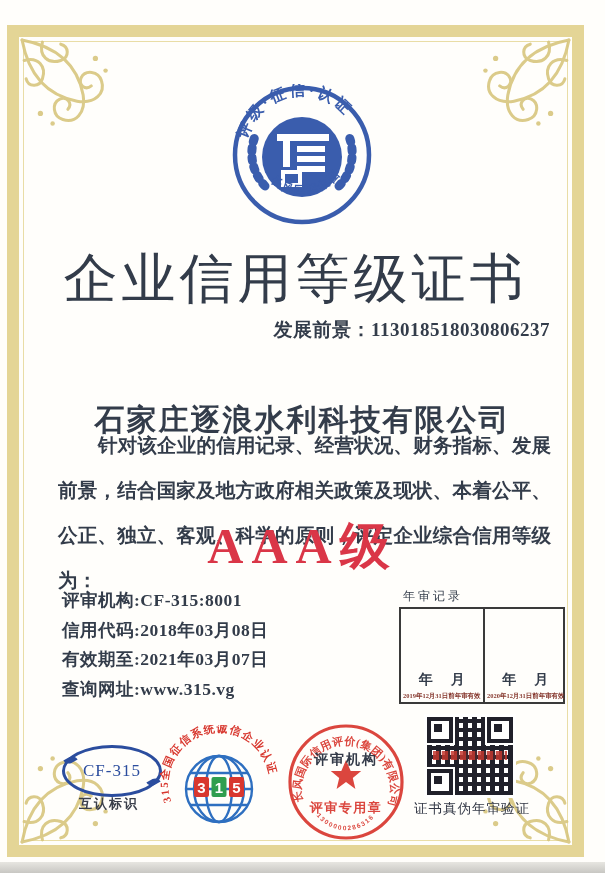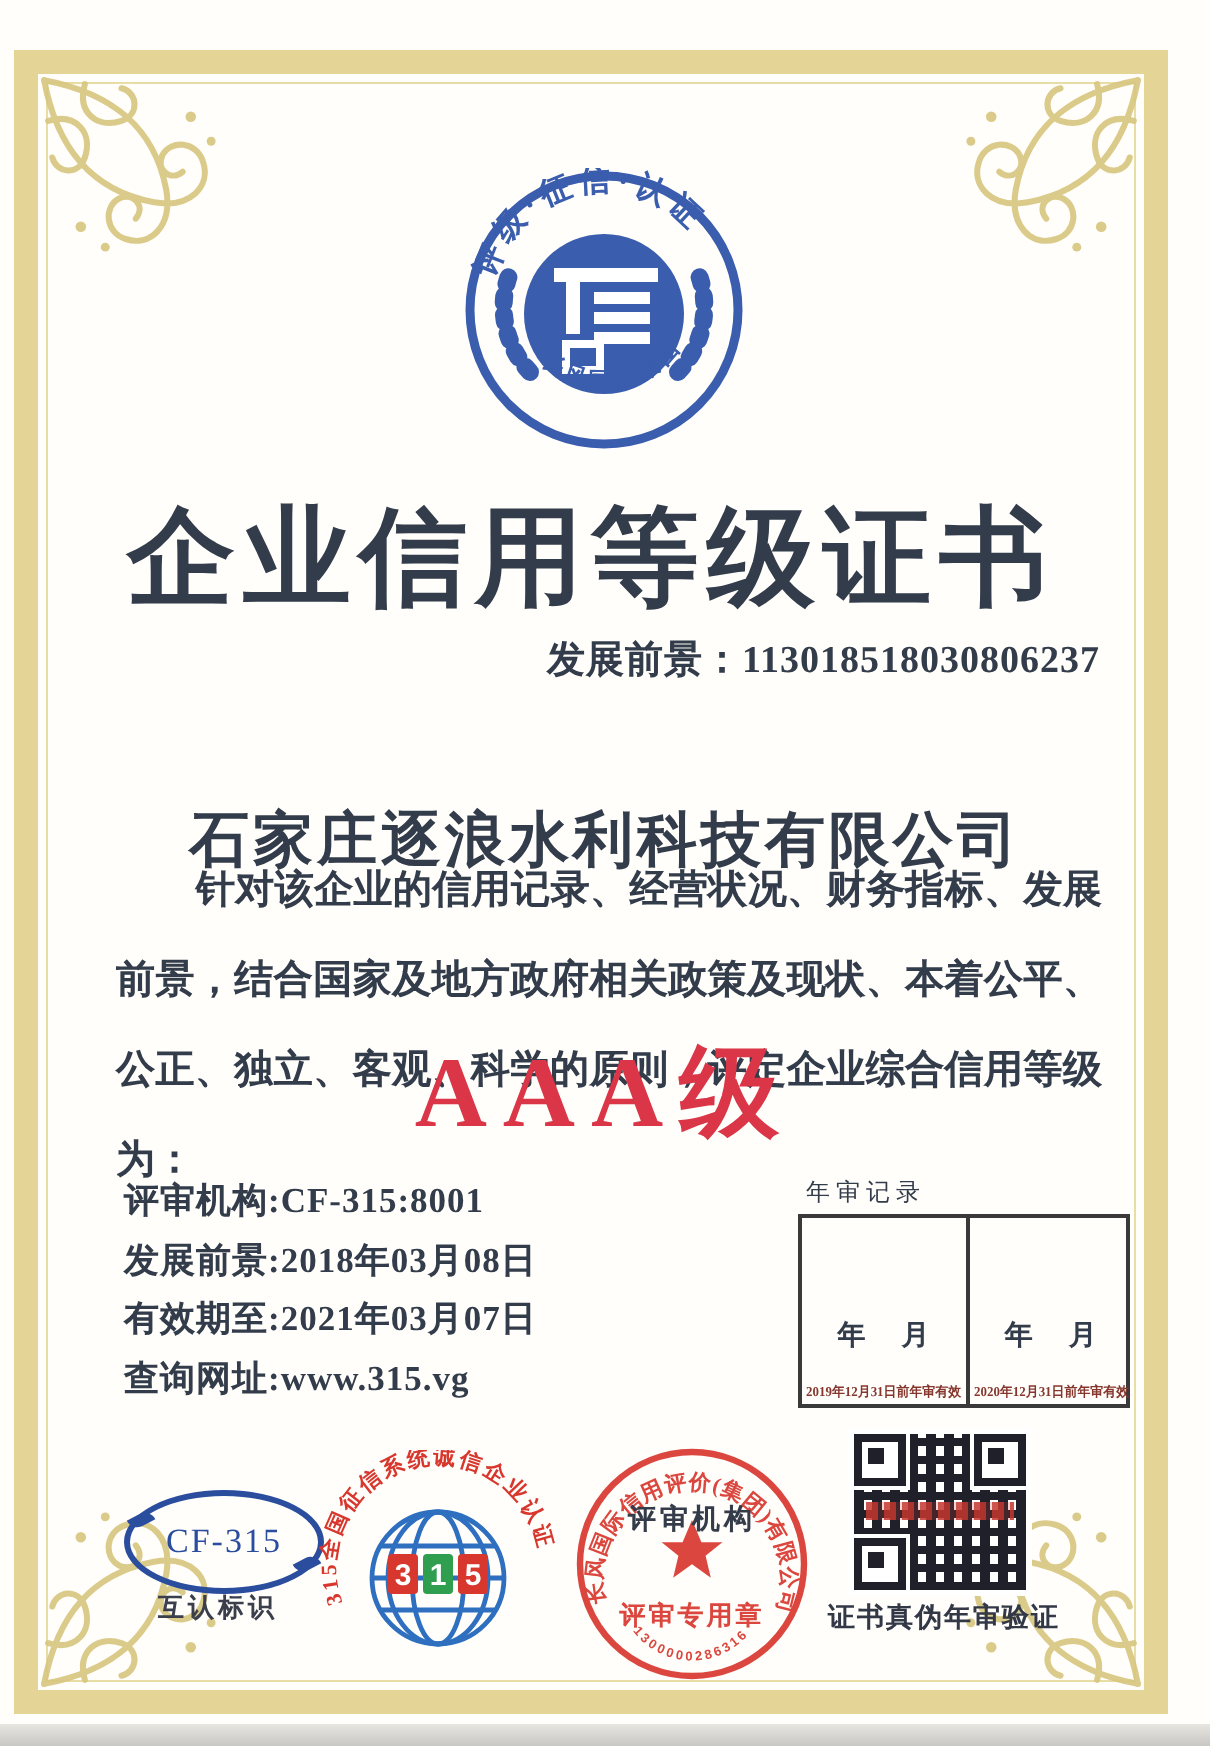--- a/index.html
+++ b/index.html
@@ -14,21 +14,21 @@
   .flourish.tl{top:36px;left:18px;}
   .flourish.tr{top:36px;right:32px;transform:scaleX(-1);}
   .flourish.bl{bottom:27px;left:18px;transform:scaleY(-1);}
   .flourish.br{bottom:27px;right:32px;transform:scale(-1,-1);}
   .scan-edge{position:absolute;left:0;right:0;bottom:0;height:11px;
              background:linear-gradient(#e7e6e1,#c8c7c3);}
   
   .logo{position:absolute;left:231px;top:84px;width:142px;height:142px;}
   
   .title{position:absolute;top:243px;left:0;right:14px;text-align:center;
-         font-size:54px;font-weight:bold;letter-spacing:4px;color:#333c4a;}
+         font-size:54px;font-weight:normal;letter-spacing:4px;color:#333c4a;}
   .credit-code{position:absolute;top:317px;right:55px;font-size:19px;font-weight:bold;
                letter-spacing:.5px;color:#333c4a;}
   .company{position:absolute;top:360px;left:0;right:0;text-align:center;
            font-family:"Liberation Sans","DejaVu Sans",sans-serif;
            font-size:30px;font-weight:800;letter-spacing:2px;color:#333c4a;margin-top:40px;}
   .body-par{position:absolute;top:423px;left:58px;right:54px;font-size:19.5px;
             font-weight:bold;line-height:45px;text-indent:2.05em;text-align:justify;
             color:#333c4a;}
   .grade{position:absolute;top:513px;left:0;right:0;text-align:center;
          font-size:50px;font-weight:bold;letter-spacing:8px;color:#da3647;}
@@ -36,21 +36,21 @@
   .details{position:absolute;left:62px;top:586px;font-size:17.5px;font-weight:bold;
            line-height:29.6px;letter-spacing:.5px;color:#333c4a;}
   
   .ar-title{position:absolute;left:403px;top:588px;font-size:12px;font-weight:normal;
             letter-spacing:3px;color:#333c4a;}
   .ar-table{position:absolute;left:399px;top:607px;width:162px;height:93px;
             display:flex;border:2px solid #3a3a3a;}
   .ar-cell{flex:1;display:flex;flex-direction:column;justify-content:flex-end;
            align-items:center;}
   .ar-cell + .ar-cell{border-left:2px solid #3a3a3a;}
-  .ar-ym{font-size:14px;font-weight:bold;color:#333c4a;margin-bottom:14px;}
+  .ar-ym{font-size:14px;font-weight:bold;color:#333c4a;margin-bottom:2px;}
   .ar-ym .gap{display:inline-block;width:18px;}
   .ar-note{font-size:6.8px;font-weight:bold;color:#86372d;white-space:nowrap;
            transform:scaleX(.95);margin-bottom:1px;}
   
   .seal-cf{position:absolute;left:62px;top:745px;width:94px;height:46px;
            border:3.5px solid #2b4d9e;border-radius:50%;display:flex;
            align-items:center;justify-content:center;font-size:17px;font-weight:normal;
            letter-spacing:1px;color:#2b4d9e;}
   .wing{position:absolute;width:13px;height:6px;background:#2b4d9e;
         border-radius:0 6px 0 6px;}
@@ -71,21 +71,21 @@
         repeating-linear-gradient(0deg,#20202a 0 4px,transparent 4px 9px),
         repeating-linear-gradient(90deg,#20202a 0 5px,#ffffff 5px 9px);}
   .finder{position:absolute;width:18px;height:18px;border:4px solid #20202a;
           background:#fff;box-shadow:0 0 0 2px #fff;}
   .finder i{position:absolute;left:3px;top:3px;width:8px;height:8px;background:#20202a;}
   .finder.tl{left:0;top:0;} .finder.tr{right:0;top:0;} .finder.bl{left:0;bottom:0;}
   .qr-red{position:absolute;left:6px;right:6px;top:34px;height:9px;
           background:repeating-linear-gradient(90deg,#c5372e 0 6px,rgba(197,55,46,.25) 6px 9px);
           opacity:.85;}
   .qr-caption{position:absolute;left:414px;top:800px;width:116px;text-align:center;
-              font-size:13.5px;font-weight:bold;letter-spacing:1px;color:#333846;}
+              font-size:13.5px;font-weight:normal;letter-spacing:1px;color:#333846;}
 </style>
 </head>
 <body>
 
 <div class="page">
 
   <div class="frame-band"></div>
   <div class="frame-inner"></div>
 
   <svg class="flourish tl" viewBox="0 0 110 110">
@@ -171,21 +171,21 @@
   </svg>
 
   <div class="title">企业信用等级证书</div>
   <div class="credit-code">发展前景：113018518030806237</div>
   <div class="company">石家庄逐浪水利科技有限公司</div>
   <div class="body-par">针对该企业的信用记录、经营状况、财务指标、发展前景，结合国家及地方政府相关政策及现状、本着公平、公正、独立、客观、科学的原则，评定企业综合信用等级为：</div>
   <div class="grade">AAA级</div>
 
   <div class="details">
     <div>评审机构:CF-315:8001</div>
-    <div>发展前景:2018年03月08日</div>
+    <div>信用代码:2018年03月08日</div>
     <div>有效期至:2021年03月07日</div>
     <div>查询网址:www.315.vg</div>
   </div>
 
   <div class="ar-title">年审记录</div>
   <div class="ar-table">
     <div class="ar-cell">
       <div class="ar-ym">
         <span>年</span><span class="gap"></span><span>月</span>
       </div>

